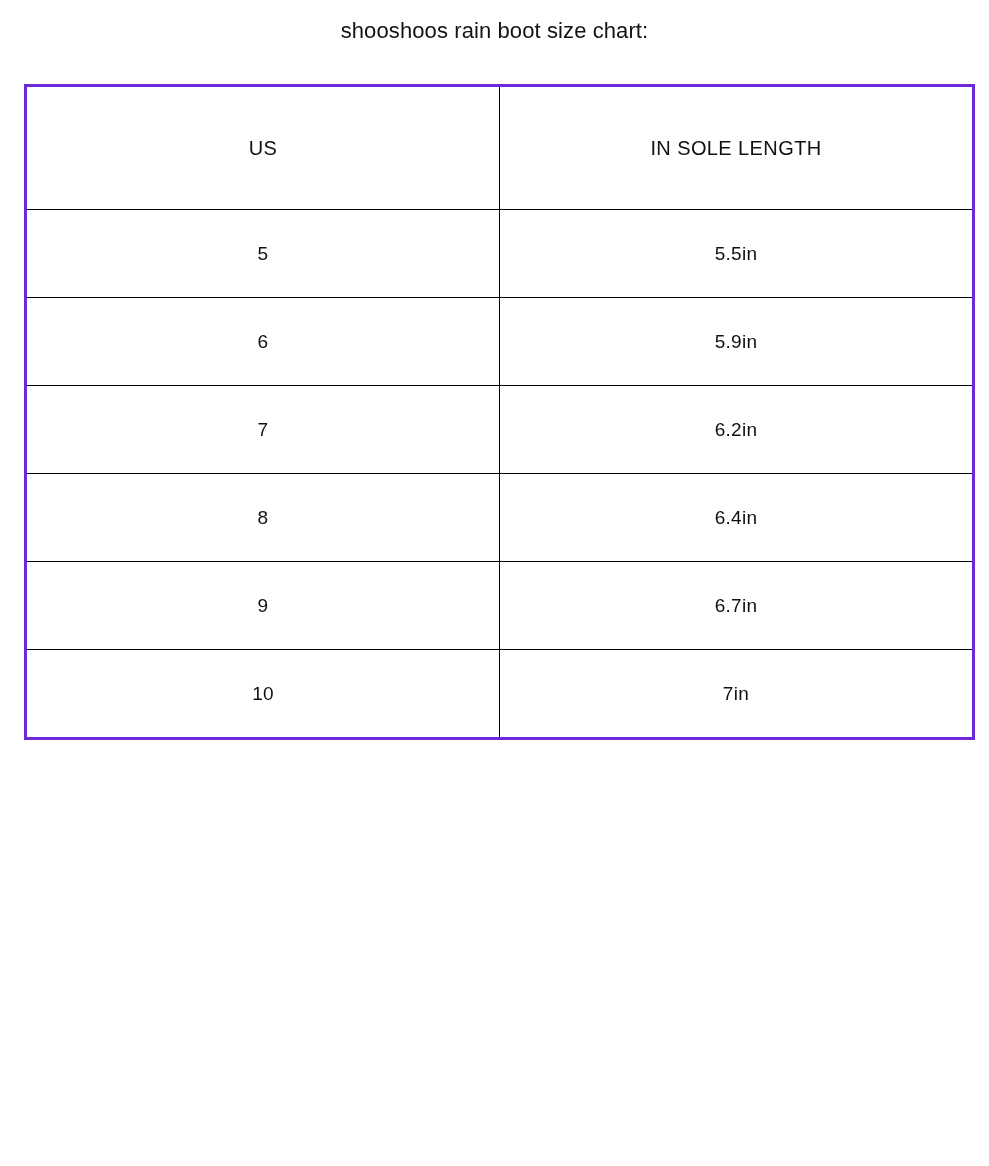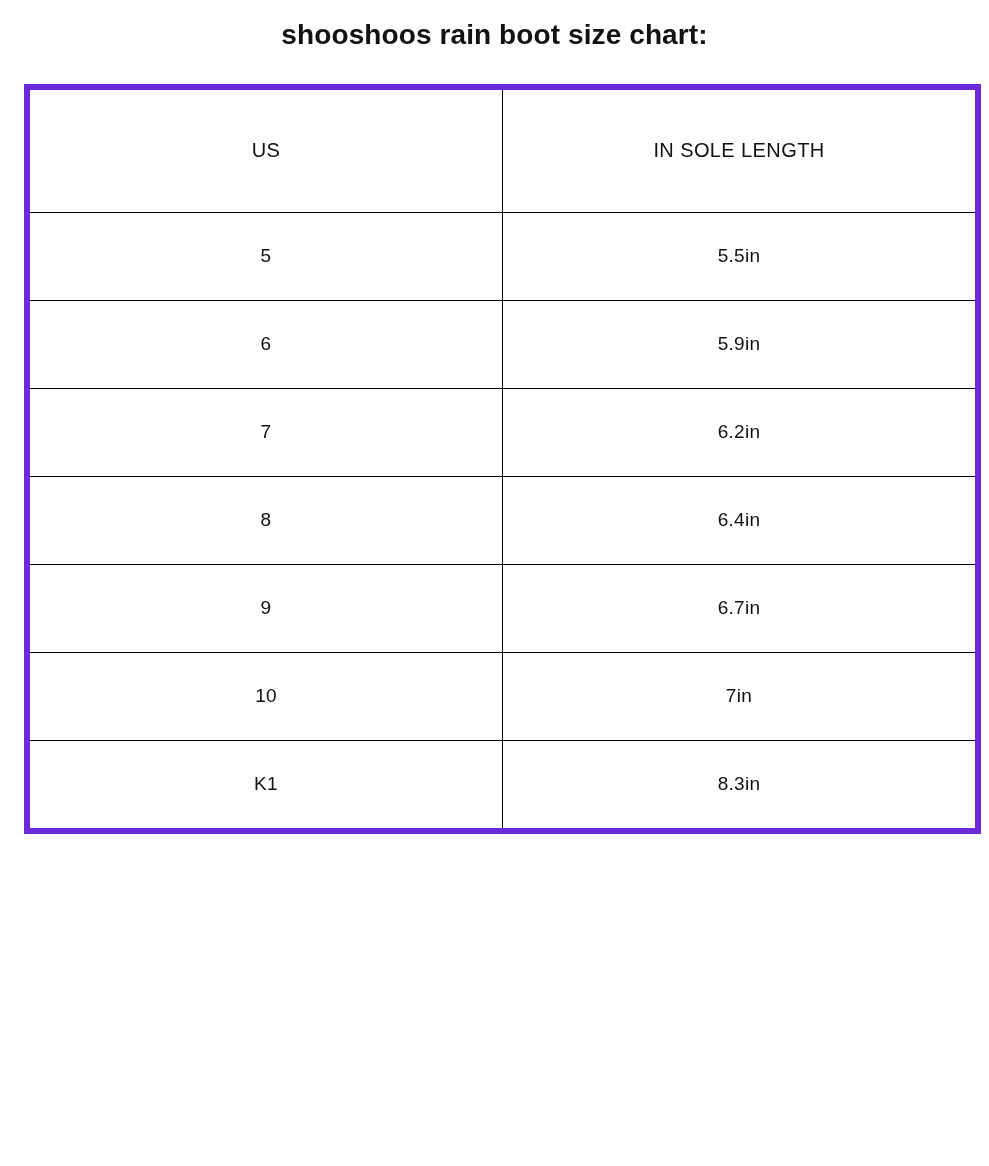--- a/index.html
+++ b/index.html
@@ -15,37 +15,38 @@
     overflow: hidden;
   }
   .page {
     position: relative;
     width: 989px;
     height: 1166px;
     box-sizing: border-box;
   }
   .chart-title {
     text-align: center;
-    font-size: 28px;
-    font-weight: bold;
+    font-size: 22px;
+    font-weight: normal;
     color: #121212;
     letter-spacing: 0.1px;
     padding-top: 18px;
-    padding-bottom: 32px;
+    padding-bottom: 16px;
     line-height: 1.2;
   }
   .table-wrap {
     padding: 0 24px;
     box-sizing: border-box;
   }
   table.size-table {
     width: 940px;
     border-collapse: collapse;
     table-layout: fixed;
-    border: 6px solid #6d28d9;
+    border: 3px solid #6d28d9;
+    margin-top: 24px;
   }
   table.size-table td,
   table.size-table th {
     border: 1px solid #000000;
     text-align: center;
     vertical-align: middle;
     font-weight: normal;
     color: #111111;
   }
   table.size-table th {
@@ -94,21 +95,17 @@
           <td class="col-len">6.4in</td>
         </tr>
         <tr>
           <td class="col-us">9</td>
           <td class="col-len">6.7in</td>
         </tr>
         <tr>
           <td class="col-us">10</td>
           <td class="col-len">7in</td>
         </tr>
-        <tr>
-          <td class="col-us">K1</td>
-          <td class="col-len">8.3in</td>
-        </tr>
       </tbody>
     </table>
   </div>
 
 </div>
 
 </body></html>

